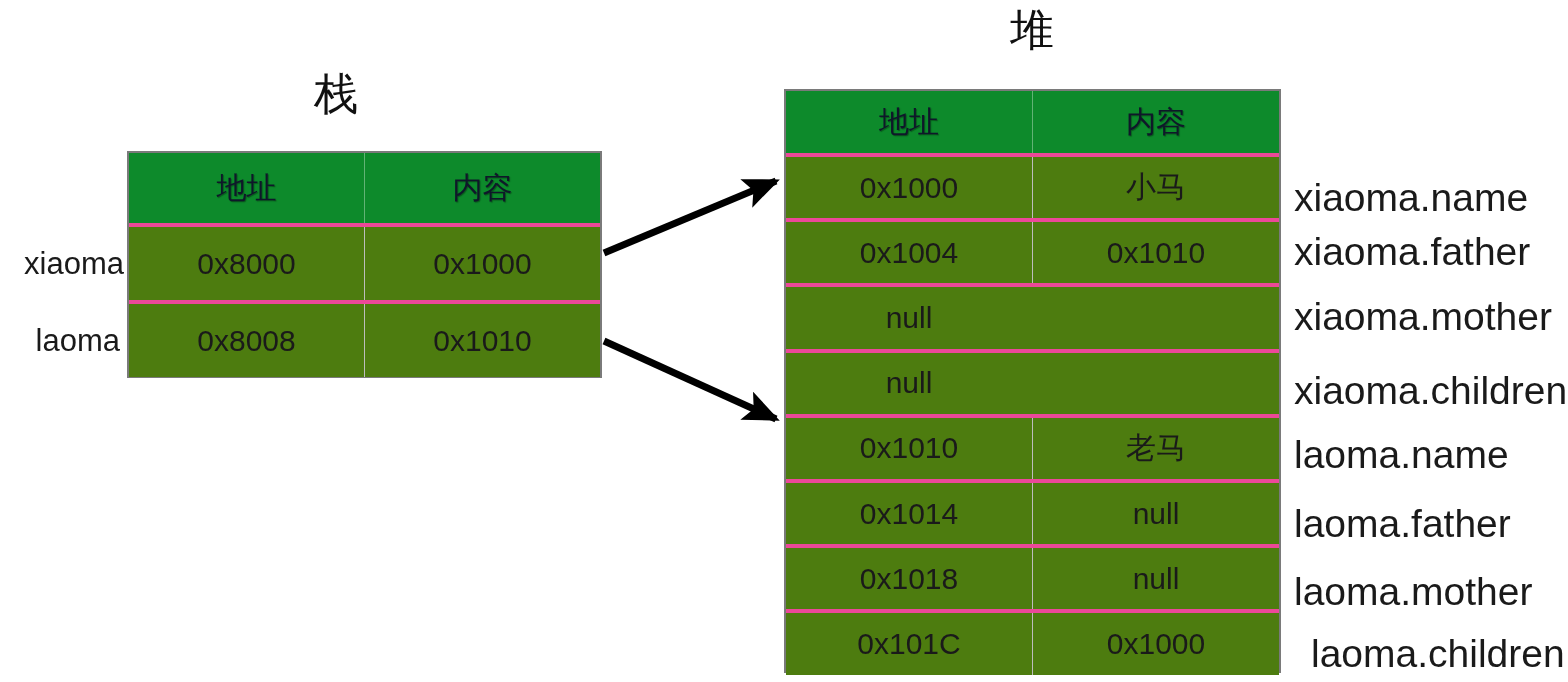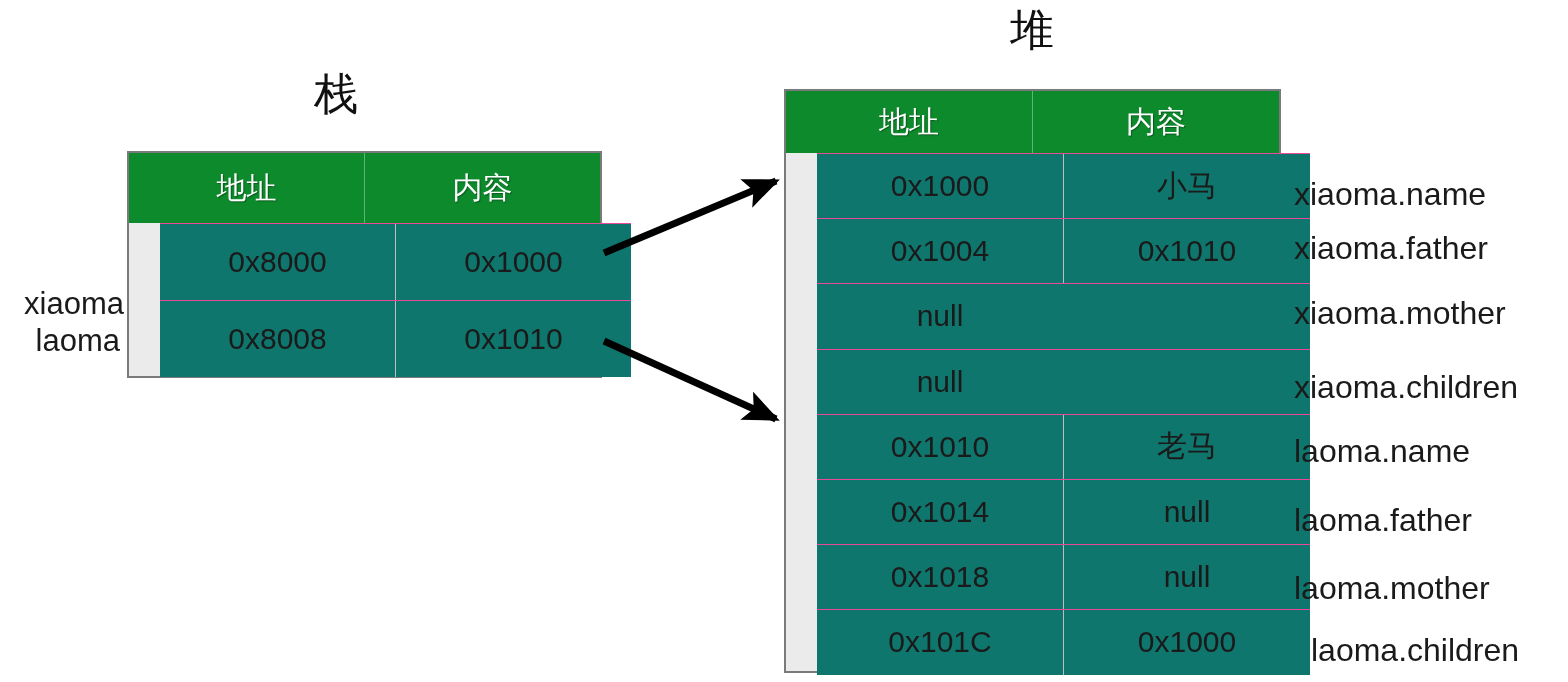--- a/index.html
+++ b/index.html
@@ -45,42 +45,41 @@
   .mem-row {
     display: flex;
     flex: none;
     width: 100%;
     box-sizing: border-box;
   }
   .mem-row.header-row {
     background: #0d8a2b;
   }
   .mem-row.data-row {
-    background: #0f766e;
-    border-top: 1px solid #ec4899;
-    margin-left: 31px;
+    background: #4d7c0f;
+    border-top: 4px solid #ec4899;
   }
   .mem-row.data-row:first-of-type {
     border-top: none;
   }
   .mem-cell {
     box-sizing: border-box;
     display: flex;
     align-items: center;
     justify-content: center;
     font-size: 30px;
     color: #1a1a1a;
     white-space: nowrap;
     overflow: hidden;
   }
   .mem-cell.col-addr {
     border-right: 1px solid #bdbdbd;
   }
   .header-row .mem-cell {
-    color: #ffffff;
+    color: #0f172a;
     font-size: 30px;
     text-shadow: 1px 1px 1px rgba(0,0,0,0.35);
     border-right-color: rgba(255,255,255,0.25);
   }
   .header-row .mem-cell.col-addr {
     border-right: 1px solid rgba(255,255,255,0.35);
   }
 
   
   #stack-table {
@@ -109,28 +108,28 @@
   
   .stack-var-label {
     position: absolute;
     font-size: 31px;
     line-height: 1;
     color: #1a1a1a;
     text-align: right;
     white-space: nowrap;
     width: 120px;
   }
-  #stack-var-xiaoma { left: 4px;  top: 248px; margin-top: 40px; }
+  #stack-var-xiaoma { left: 4px;  top: 248px; }
   #stack-var-laoma  { left: 0px;  top: 325px; }
 
   
   .heap-field-label {
     position: absolute;
     left: 1294px;
-    font-size: 32px;
+    font-size: 39px;
     line-height: 1;
     color: #1a1a1a;
     white-space: nowrap;
     text-align: center;
   }
 
   
   #arrow-layer {
     position: absolute;
     left: 0;

